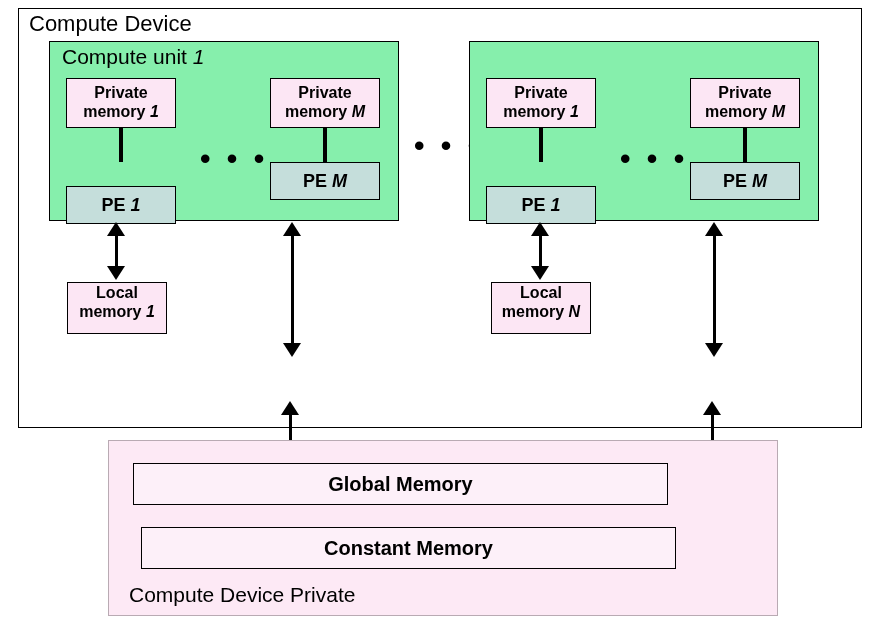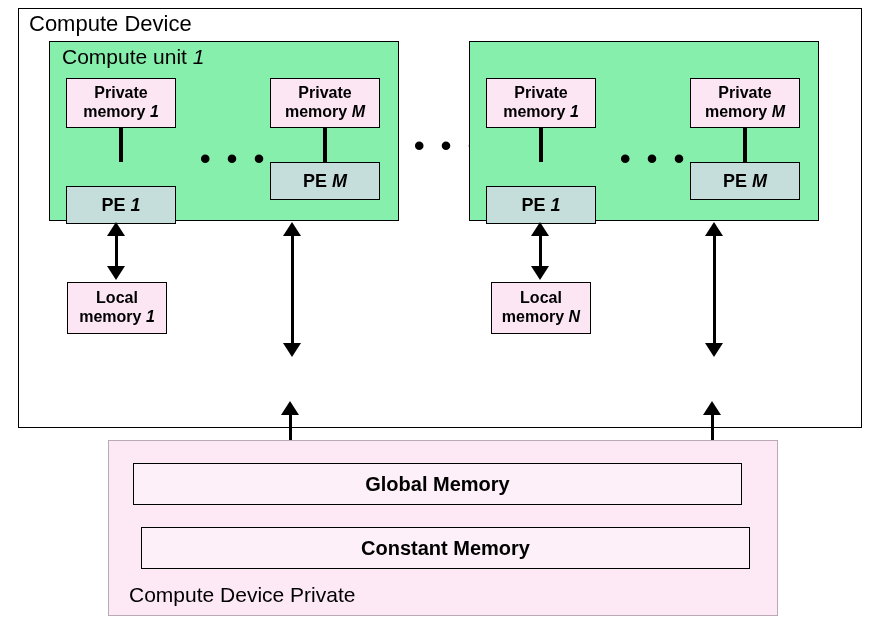--- a/index.html
+++ b/index.html
@@ -90,21 +90,20 @@
       top: 120px;
       font-size: 30px;
       font-weight: bold;
       letter-spacing: 4px;
     }
     .local-mem {
       position: absolute;
       width: 100px;
       height: 52px;
       font-size: 16px;
-      padding-top: 5px;
     }
     .lm1 { left: 48px; top: 273px; }
     .lmN { left: 472px; top: 273px; }
     .arrow-vert {
       position: absolute;
     }
     .arrow-vert .shaft {
       position: absolute;
       left: 8px;
       width: 3px;
@@ -134,21 +133,21 @@
       left: 108px;
       top: 440px;
       width: 670px;
       height: 176px;
       background: #fde9f5;
       border: 1px solid #b9aab3;
     }
     .bigmem {
       position: absolute;
       left: 24px;
-      width: 609px;
+      width: 535px;
       height: 42px;
       background: #fdf0f9;
       border: 1px solid #000;
       font-size: 20px;
       font-weight: bold;
       text-align: center;
       line-height: 40px;
     }
     .gmem { top: 22px; }
     .cmem { top: 86px; margin-left: 8px; }

